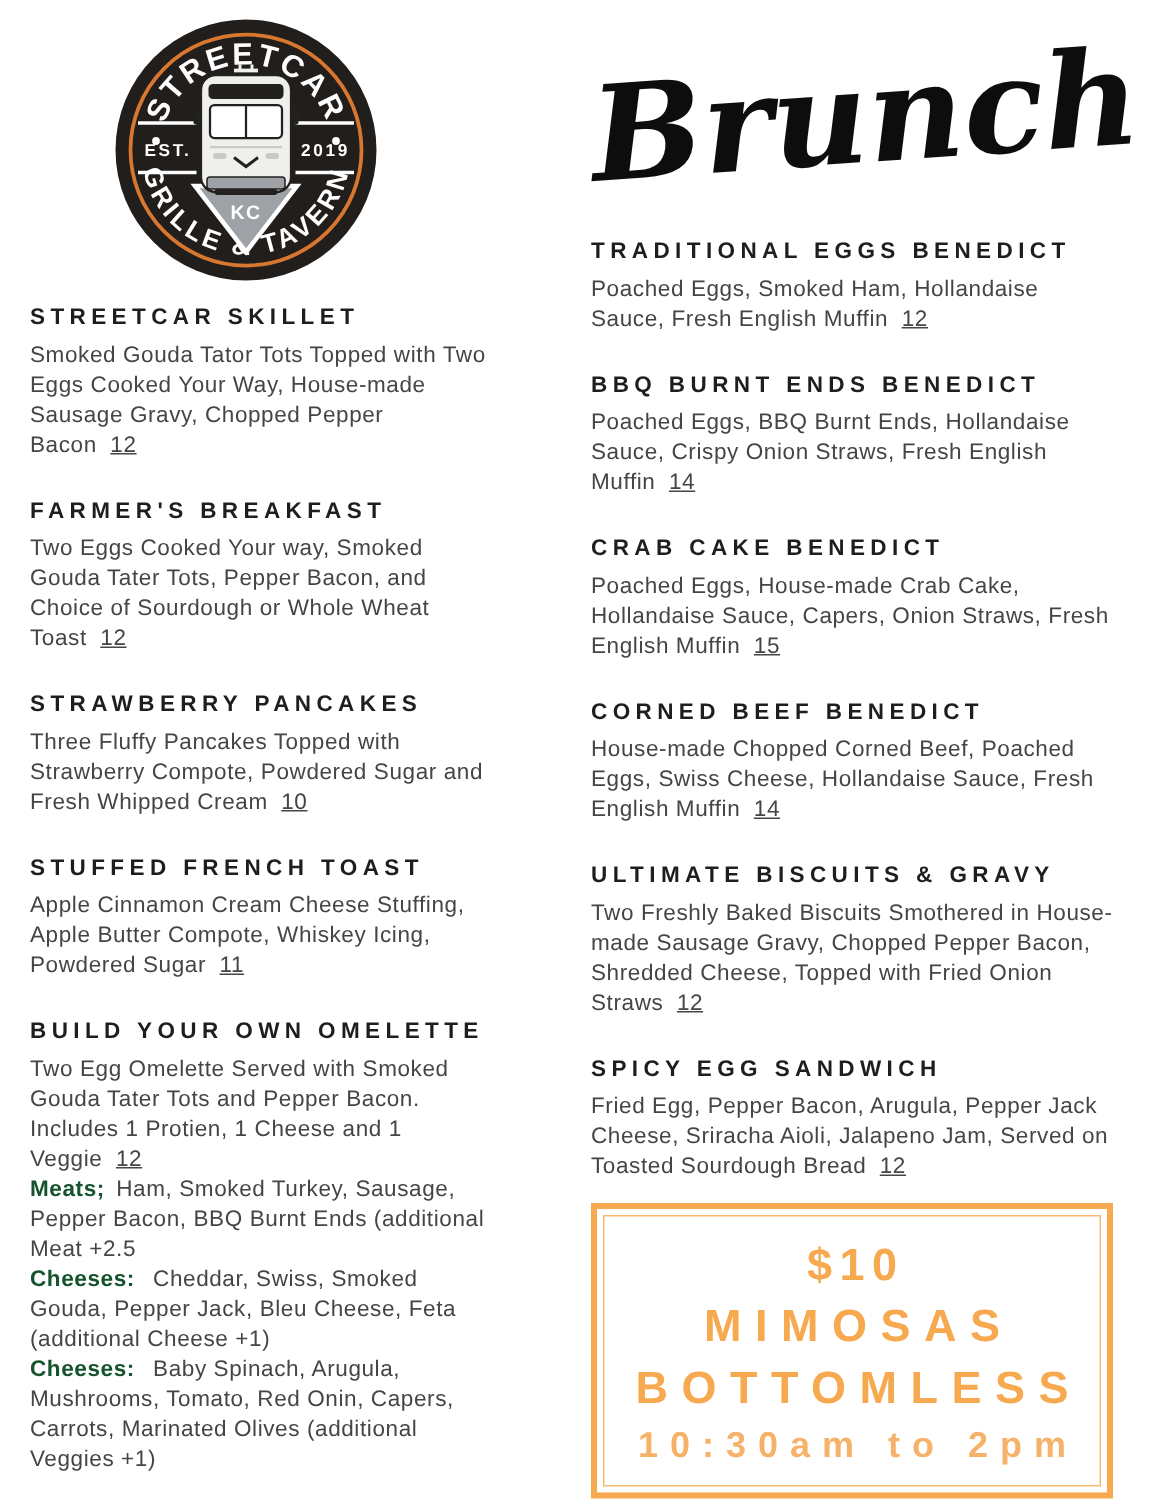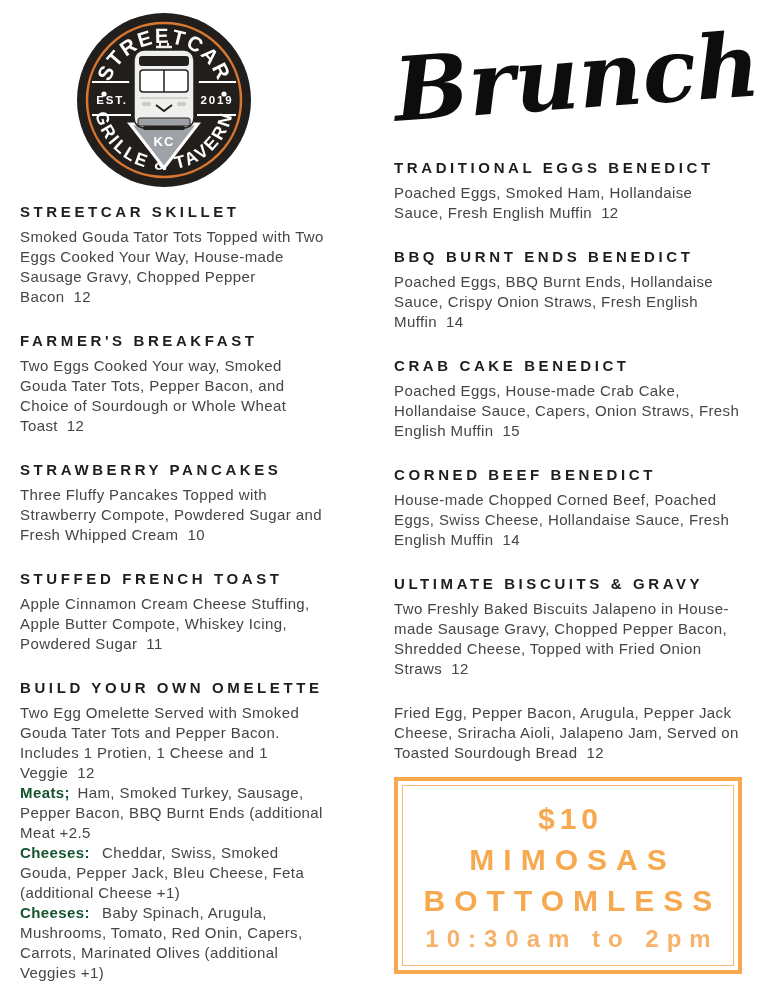--- a/index.html
+++ b/index.html
@@ -14,21 +14,21 @@
 
   .menu-section { margin-top:24px; }
   .col-left .menu-section:first-child { margin-top:14px; }
   .col-right .menu-section:first-child { margin-top:12px; }
 
   .item-title {
     margin:0 0 6px 0; font-size:15px; font-weight:700; letter-spacing:3.6px;
     line-height:19px; color:#1e1e1e;
   }
   .desc { margin:0; font-size:15px; line-height:20px; letter-spacing:0.4px; color:#454545; }
-  .price { margin-left:9px; }
+  .price { margin-left:9px;text-decoration:underline; }
   .options { margin:0; }
   .option { font-size:15px; line-height:20px; letter-spacing:0.4px; color:#454545; }
   .option b { color:#14532d; margin-right:3px; }
   .option span { white-space:pre-wrap; }
 
   .brunch-title {
     height:128px; margin:4px 12px 0 0; text-align:center;
     font-family:"DejaVu Serif", serif; font-style:italic; font-weight:700;
     font-size:88px; line-height:120px; color:#0d0d0d; transform:rotate(-4deg);
   }
@@ -190,26 +190,27 @@
     <h3 class="item-title">CORNED BEEF BENEDICT</h3>
     <p class="desc">
       <span>House-made Chopped Corned Beef, Poached Eggs, Swiss Cheese, Hollandaise Sauce, Fresh English Muffin</span><span class="price">14</span>
     </p>
 
   </div>
 
   <div class="menu-section">
     <h3 class="item-title">ULTIMATE BISCUITS &amp; GRAVY</h3>
     <p class="desc">
-      <span>Two Freshly Baked Biscuits Jalapeno in House-made Sausage Gravy, Chopped Pepper Bacon, Shredded Cheese, Topped with Fried Onion Straws</span><span class="price">12</span>
-    </p>
-
-  </div>
-
-  <div class="menu-section">
+      <span>Two Freshly Baked Biscuits Smothered in House-made Sausage Gravy, Chopped Pepper Bacon, Shredded Cheese, Topped with Fried Onion Straws</span><span class="price">12</span>
+    </p>
+
+  </div>
+
+  <div class="menu-section">
+    <h3 class="item-title">SPICY EGG SANDWICH</h3>
     <p class="desc">
       <span>Fried Egg, Pepper Bacon, Arugula, Pepper Jack Cheese, Sriracha Aioli, Jalapeno Jam, Served on Toasted Sourdough Bread</span><span class="price">12</span>
     </p>
 
   </div>
 </div>
 
     <div class="promo-box">
       <div class="promo-inner">
         <div class="promo-big first">$10</div>

